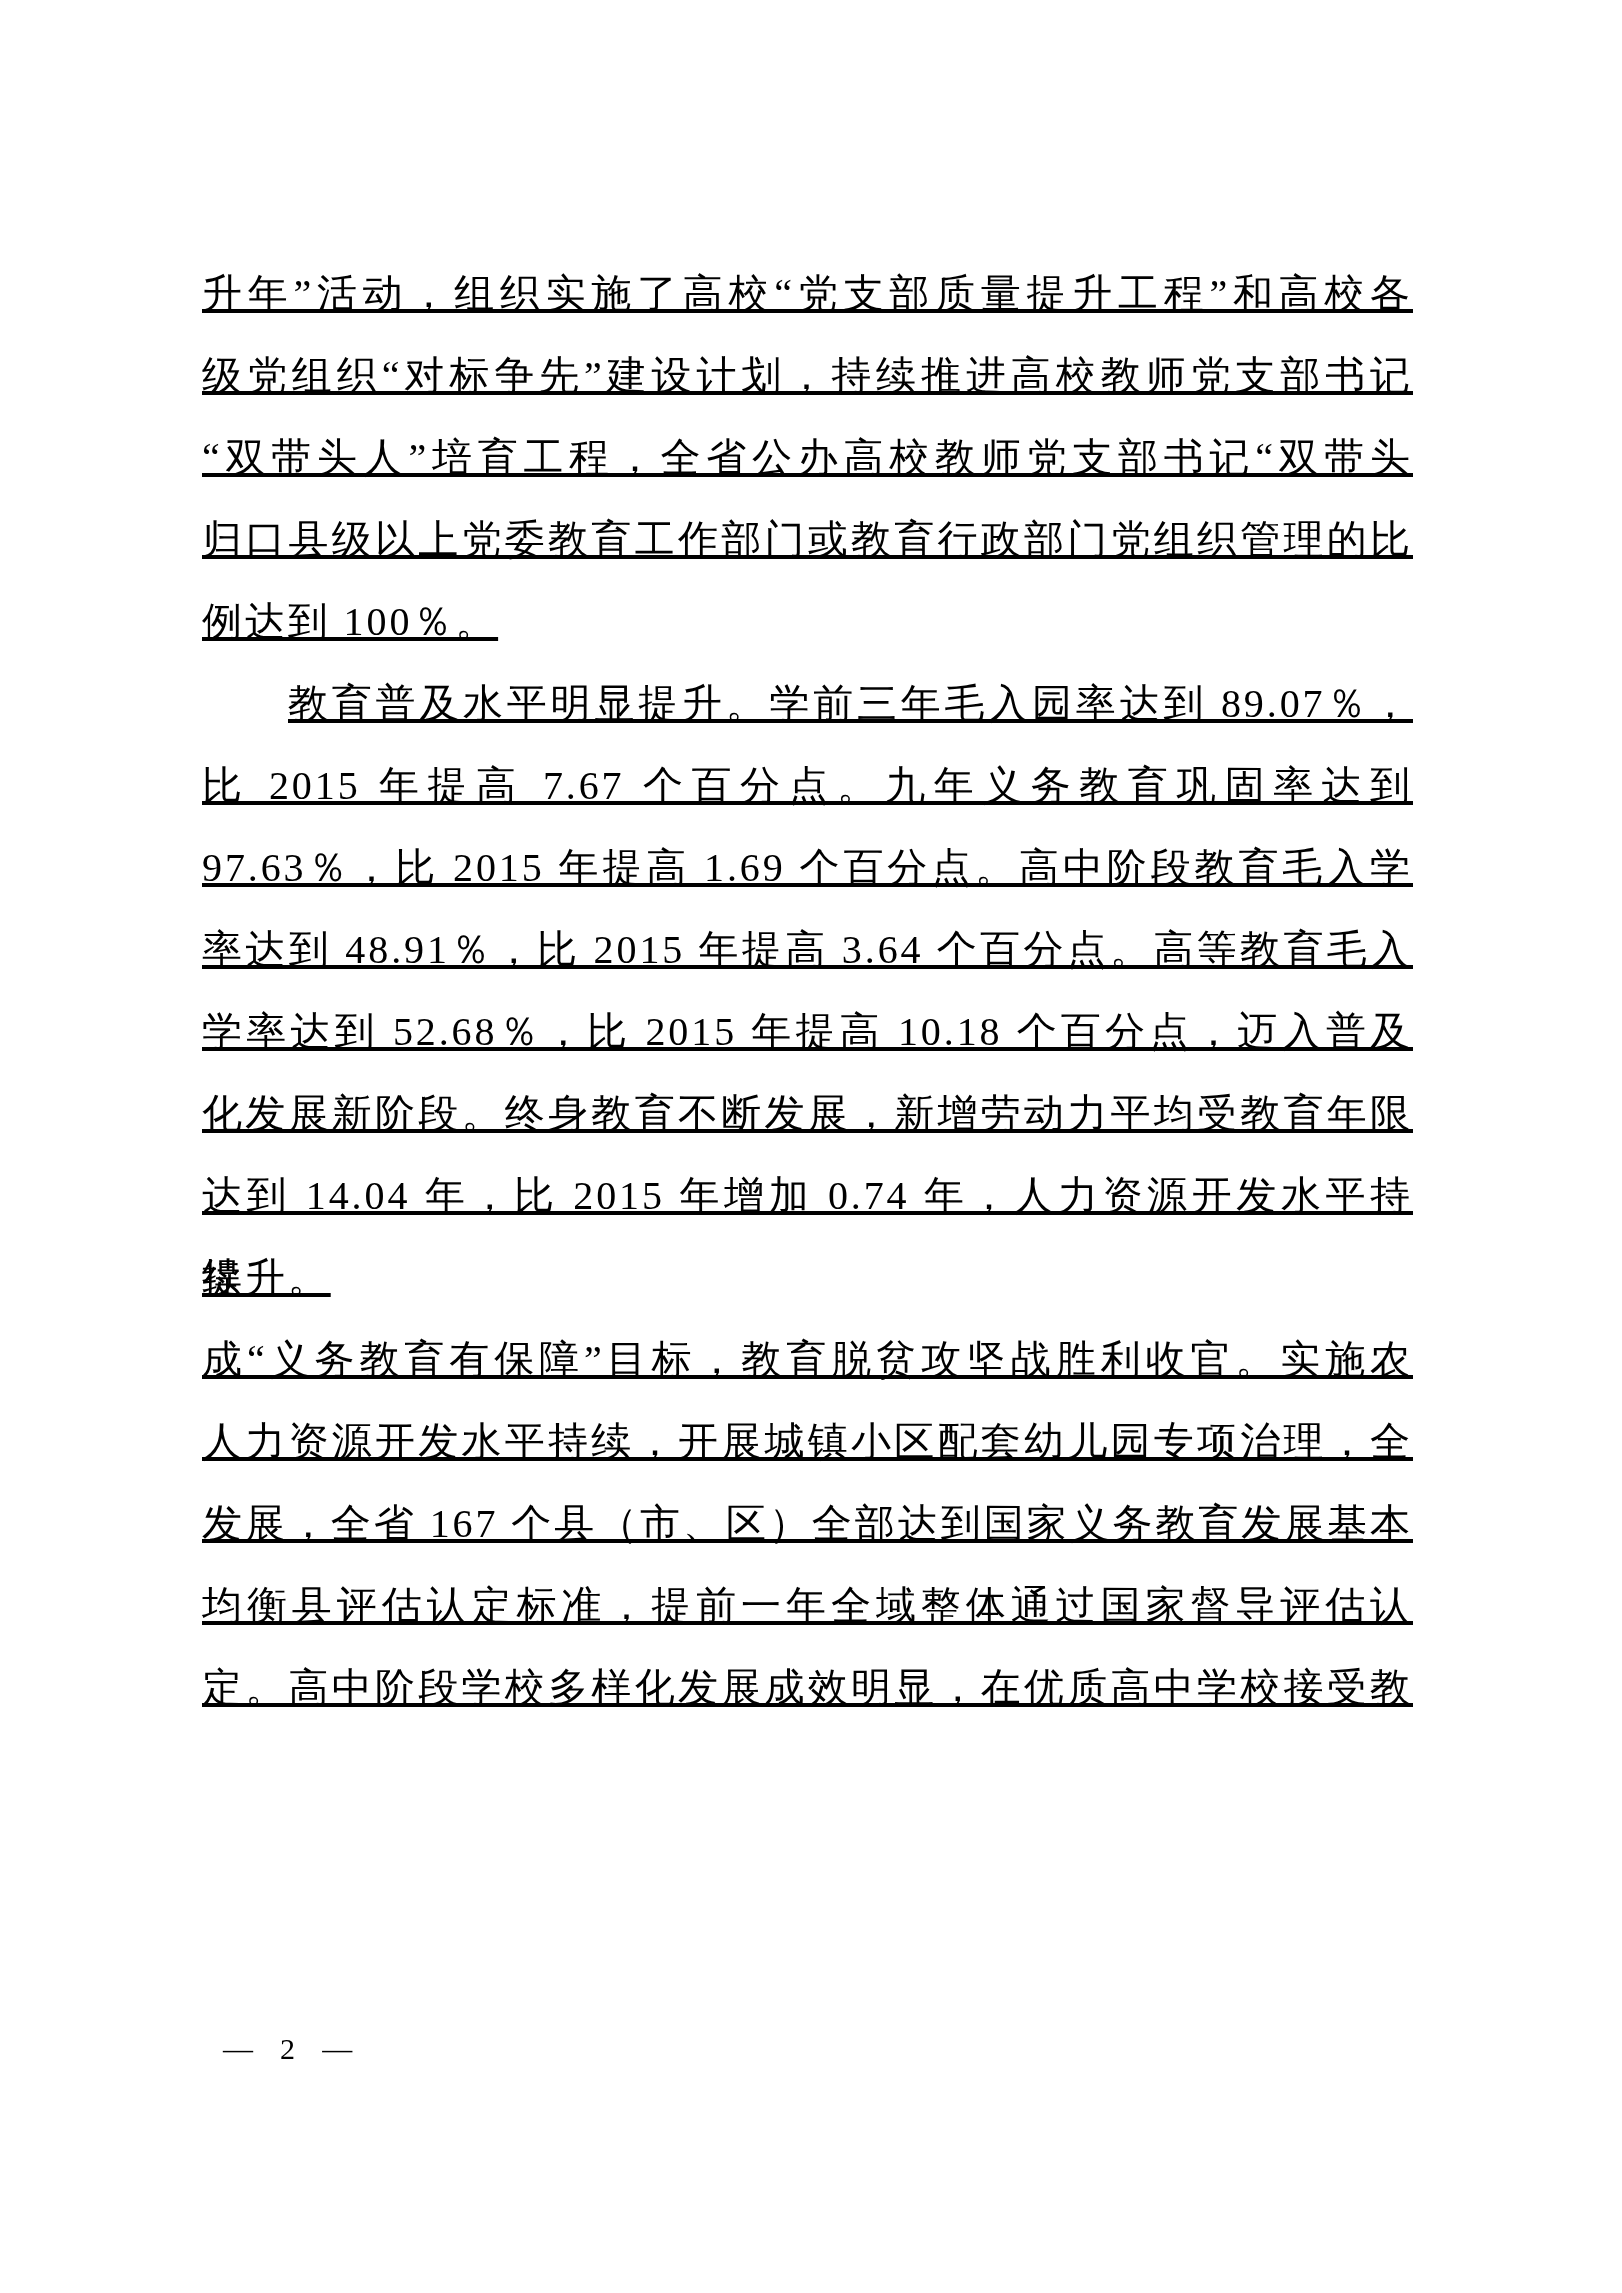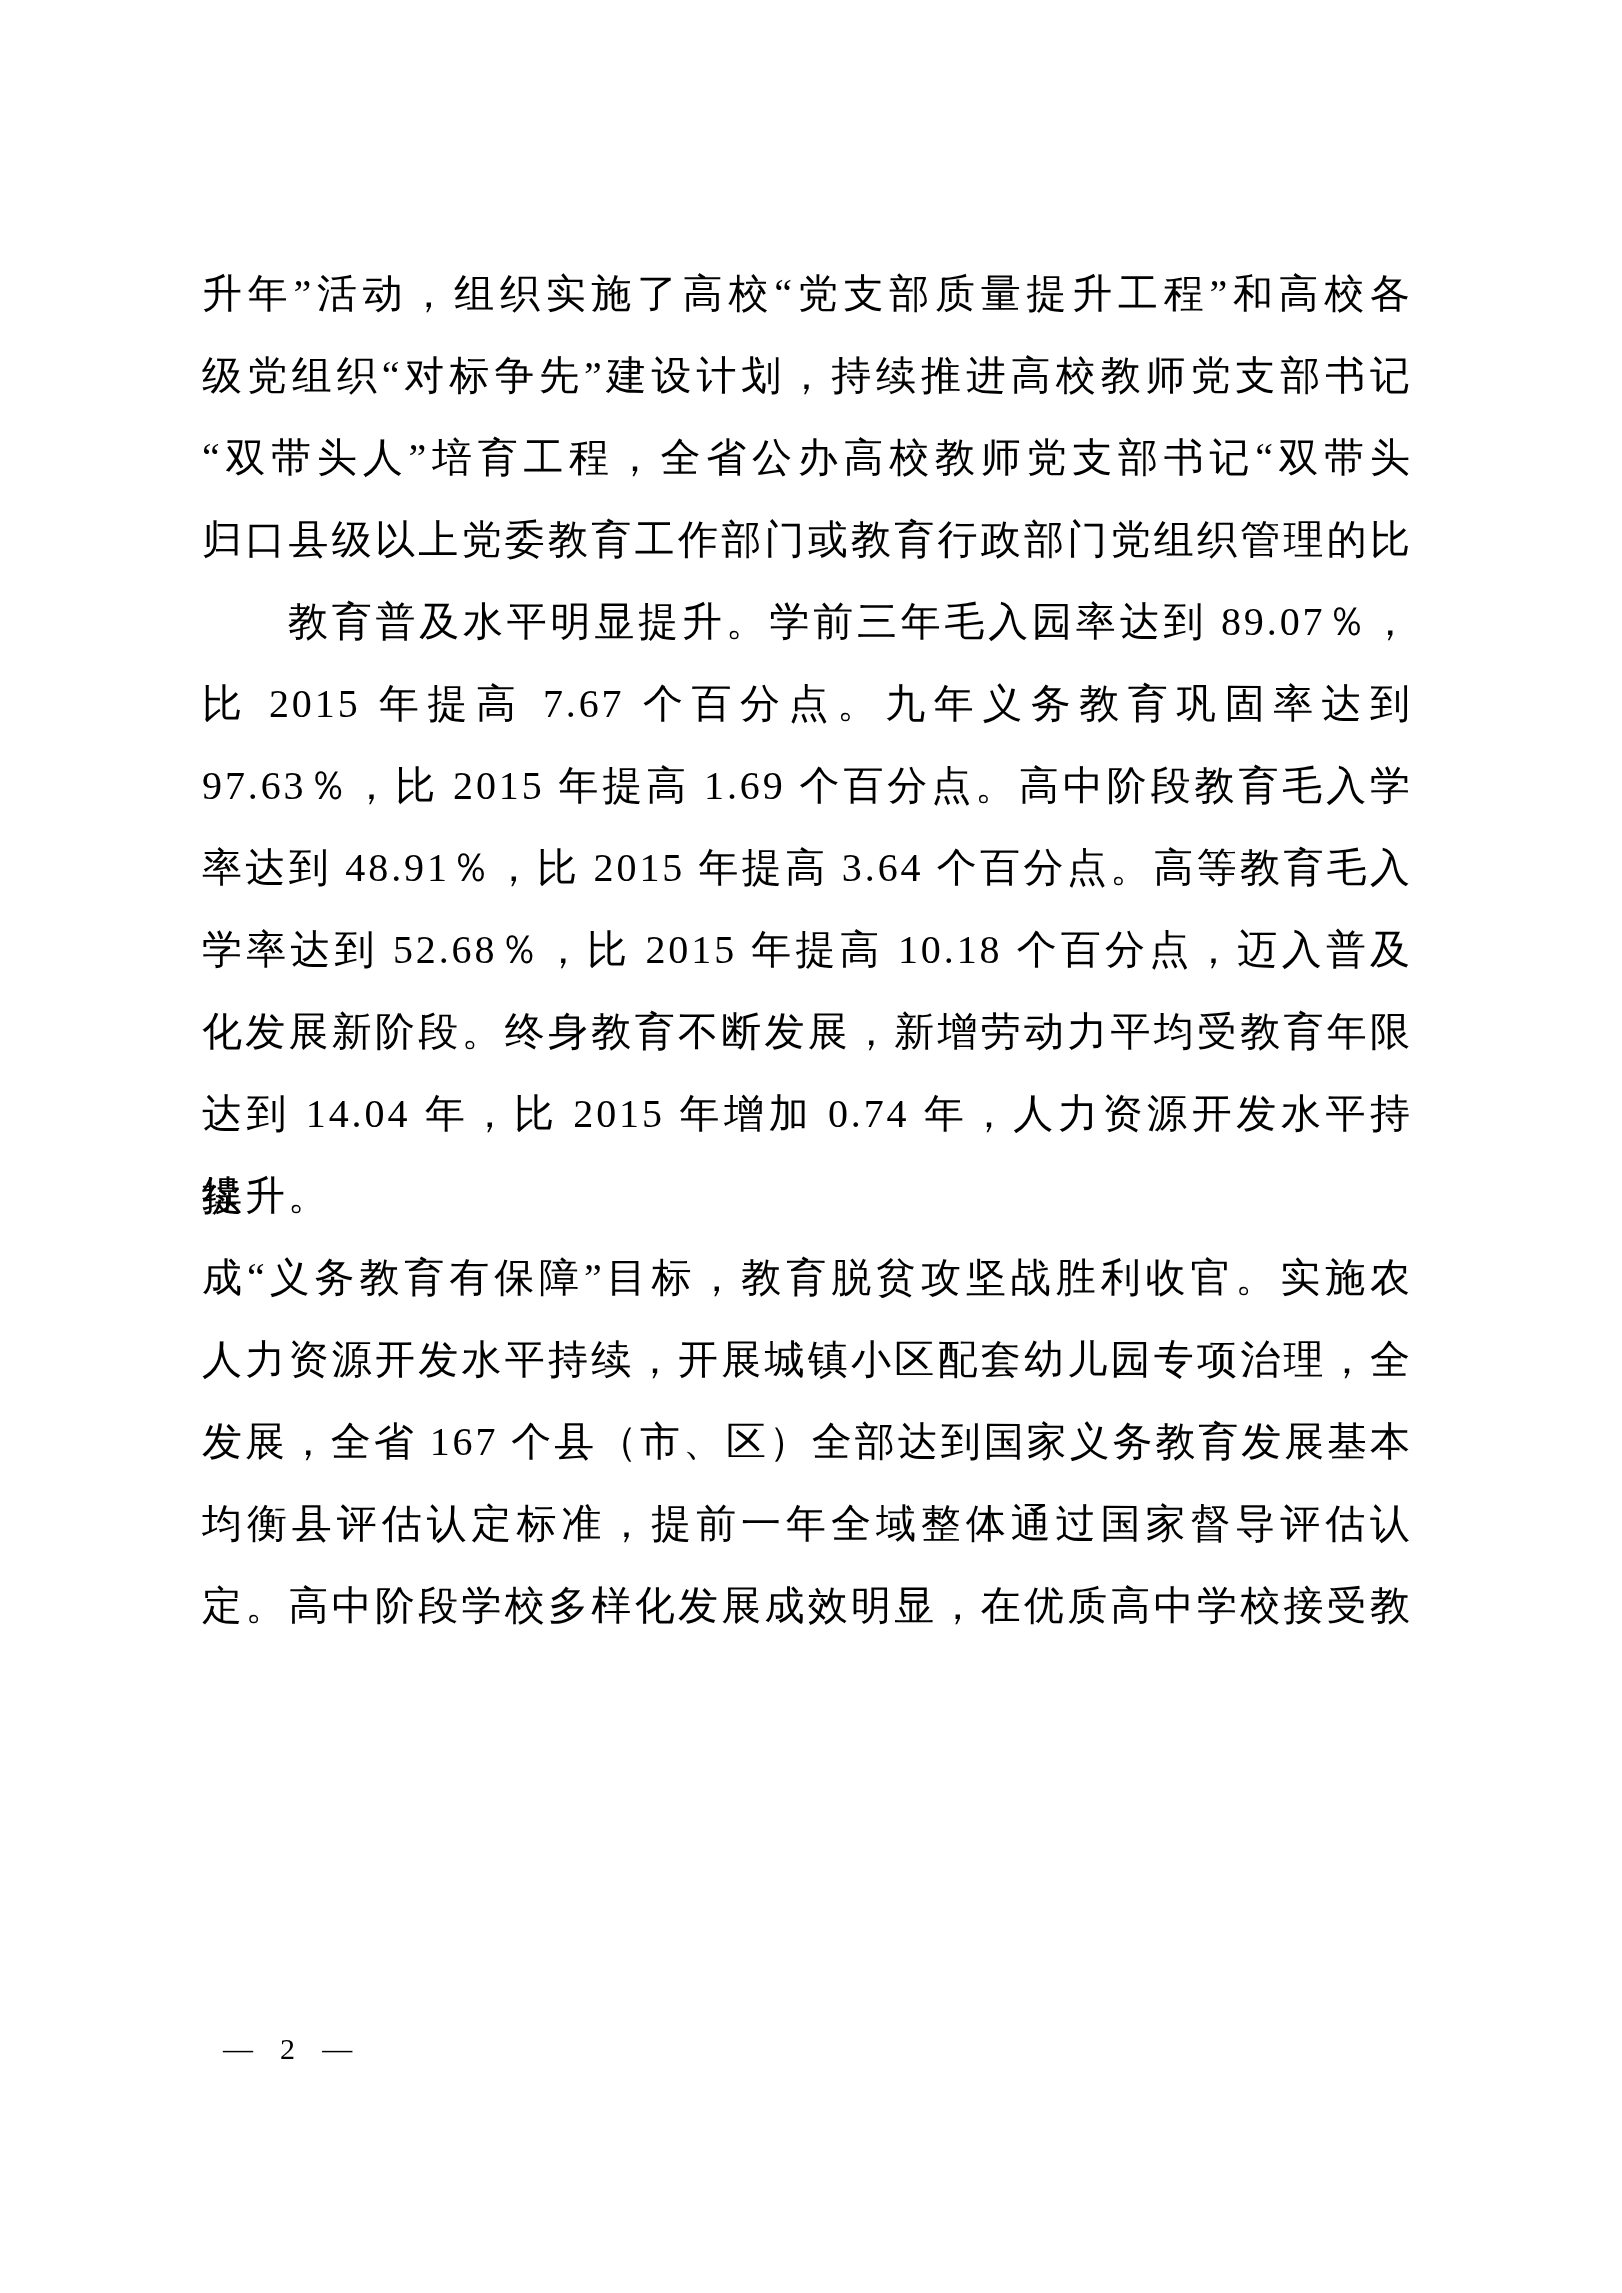--- a/index.html
+++ b/index.html
@@ -23,20 +23,21 @@
     width: 1211px;
   }
   .line {
     height: 82px;
     line-height: 82px;
     font-size: 40px;
     letter-spacing: 2.9px;
     text-align: justify;
     text-align-last: justify;
     font-weight: 400;
+    text-decoration: underline;
   }
   .line--short {
     text-align-last: left;
   }
   .line--indent {
     text-indent: 86px;
   }
   .page-number {
     position: absolute;
     left: 223px;
@@ -49,20 +50,21 @@
 </style>
 </head>
 <body>
 
 <div class="page">
   <div class="body-text">
     <div class="line">升年”活动，组织实施了高校“党支部质量提升工程”和高校各</div>
     <div class="line">级党组织“对标争先”建设计划，持续推进高校教师党支部书记</div>
     <div class="line">“双带头人”培育工程，全省公办高校教师党支部书记“双带头</div>
     <div class="line">归口县级以上党委教育工作部门或教育行政部门党组织管理的比</div>
+    <div class="line line--short">例达到 100％。</div>
     <div class="line line--indent">教育普及水平明显提升。学前三年毛入园率达到 89.07％，</div>
     <div class="line">比 2015 年提高 7.67 个百分点。九年义务教育巩固率达到</div>
     <div class="line">97.63％，比 2015 年提高 1.69 个百分点。高中阶段教育毛入学</div>
     <div class="line">率达到 48.91％，比 2015 年提高 3.64 个百分点。高等教育毛入</div>
     <div class="line">学率达到 52.68％，比 2015 年提高 10.18 个百分点，迈入普及</div>
     <div class="line">化发展新阶段。终身教育不断发展，新增劳动力平均受教育年限</div>
     <div class="line">达到 14.04 年，比 2015 年增加 0.74 年，人力资源开发水平持续</div>
     <div class="line line--short">提升。</div>
     <div class="line">成“义务教育有保障”目标，教育脱贫攻坚战胜利收官。实施农</div>
     <div class="line">人力资源开发水平持续，开展城镇小区配套幼儿园专项治理，全</div>

